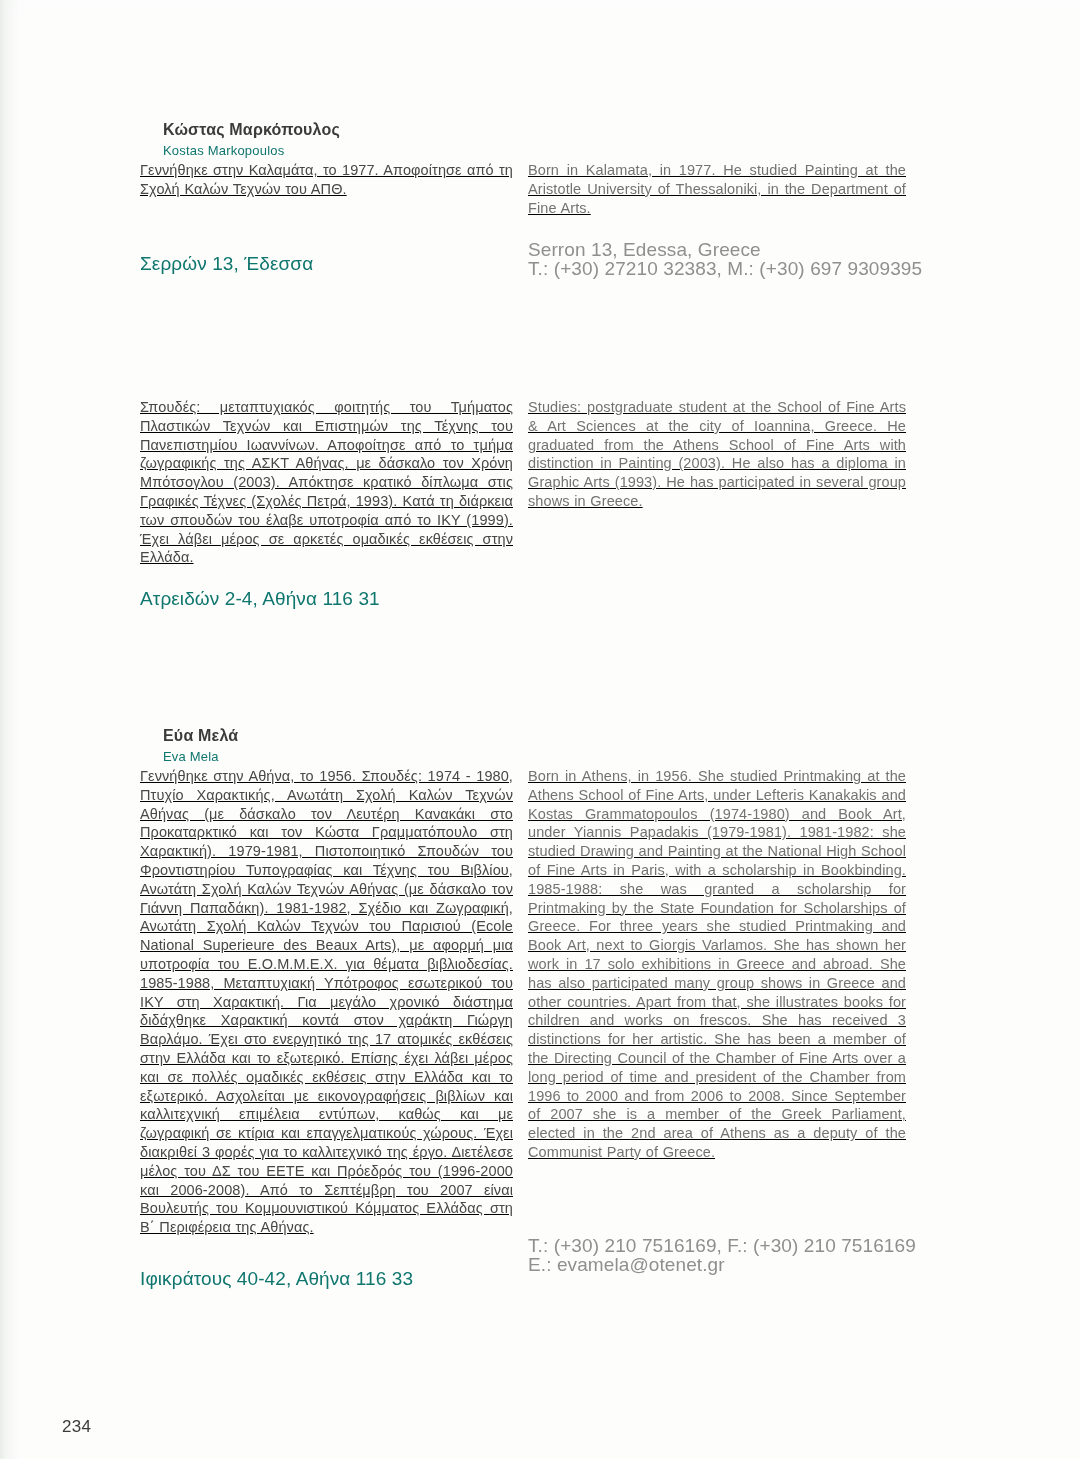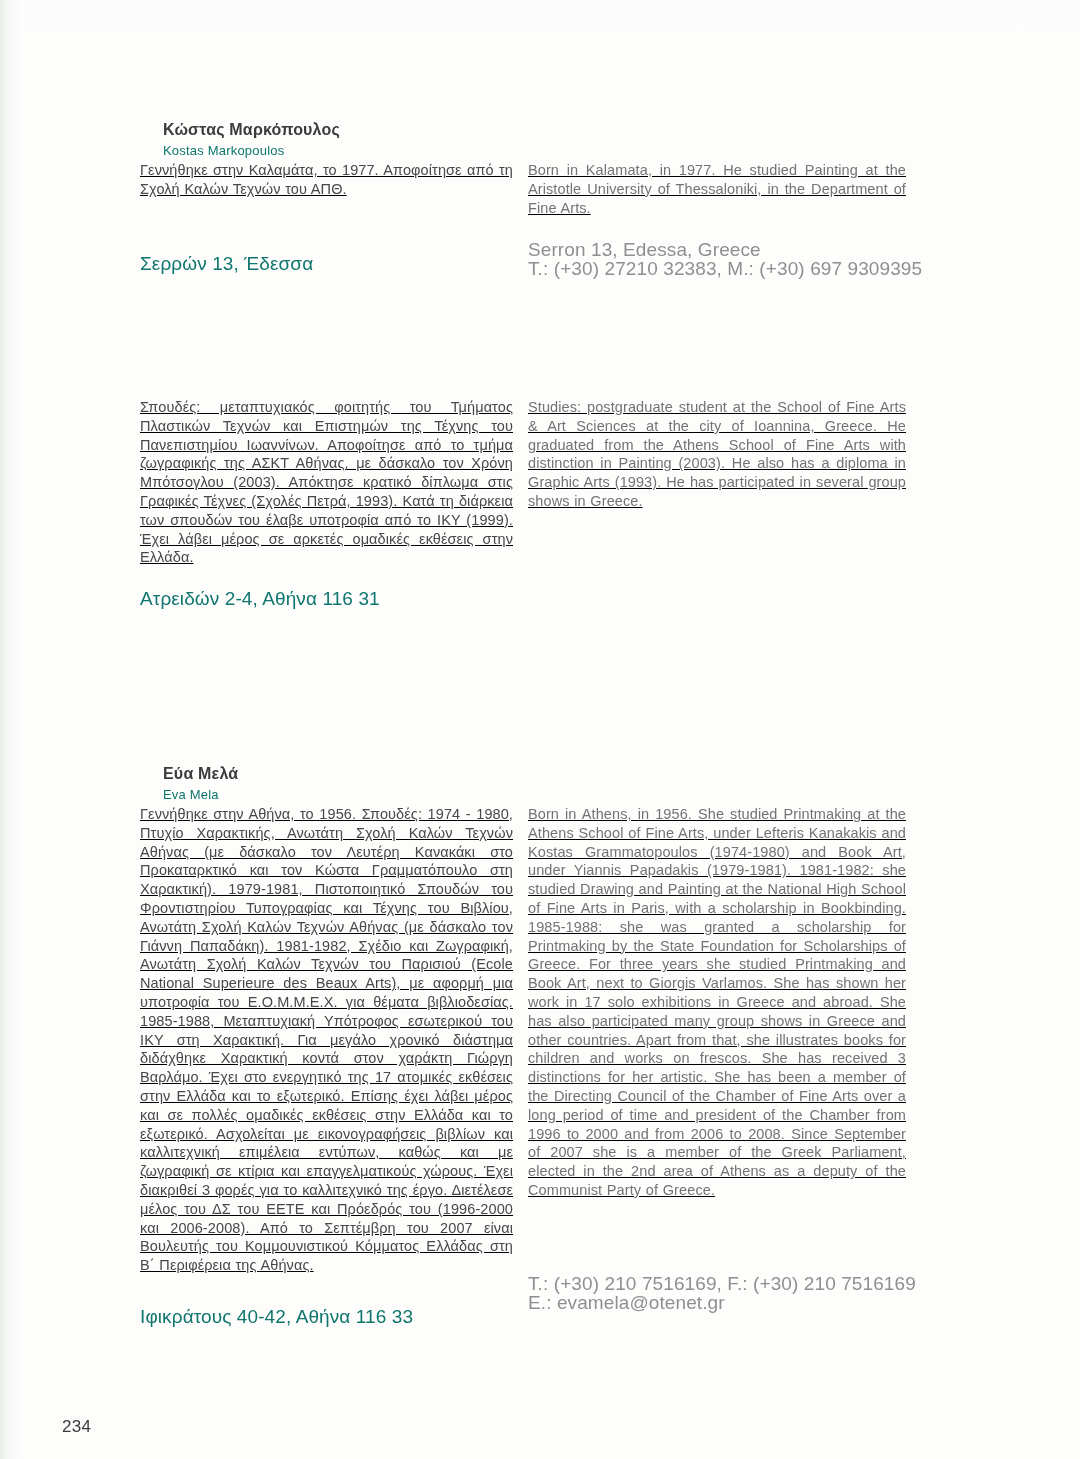--- a/index.html
+++ b/index.html
@@ -118,21 +118,21 @@
     <div class="col col-gr">
       <p class="bio bio-gr" lang="el">Σπουδές: μεταπτυχιακός φοιτητής του Τμήματος Πλαστικών Τεχνών και Επιστημών της Τέχνης του Πανεπιστημίου Ιωαννίνων. Αποφοίτησε από το τμήμα ζωγραφικής της ΑΣΚΤ Αθήνας, με δάσκαλο τον Χρόνη Μπότσογλου (2003). Απόκτησε κρατικό δίπλωμα στις Γραφικές Τέχνες (Σχολές Πετρά, 1993). Κατά τη διάρκεια των σπουδών του έλαβε υποτροφία από το ΙΚΥ (1999). Έχει λάβει μέρος σε αρκετές ομαδικές εκθέσεις στην Ελλάδα.</p>
       <div class="address" style="top:191px" lang="el">Ατρειδών 2-4, Αθήνα 116 31</div>
     </div>
     <div class="col col-en">
       <p class="bio bio-en" lang="en">Studies: postgraduate student at the School of Fine Arts &amp; Art Sciences at the city of Ioannina, Greece. He graduated from the Athens School of Fine Arts with distinction in Painting (2003). He also has a diploma in Graphic Arts (1993). He has participated in several group shows in Greece.</p>
     </div>
   </div>
 </section>
 
-<section class="entry" style="top:763px">
+<section class="entry" style="top:725px">
   <div class="entry-header">
     <div class="name-gr" lang="el">Εύα Μελά</div>
     <div class="name-en" lang="en">Eva Mela</div>
   </div>
   <div class="columns">
     <div class="col col-gr">
       <p class="bio bio-gr" lang="el">Γεννήθηκε στην Αθήνα, το 1956. Σπουδές: 1974 - 1980, Πτυχίο Χαρακτικής, Ανωτάτη Σχολή Καλών Τεχνών Αθήνας (με δάσκαλο τον Λευτέρη Κανακάκι στο Προκαταρκτικό και τον Κώστα Γραμματόπουλο στη Χαρακτική). 1979-1981, Πιστοποιητικό Σπουδών του Φροντιστηρίου Τυπογραφίας και Τέχνης του Βιβλίου, Ανωτάτη Σχολή Καλών Τεχνών Αθήνας (με δάσκαλο τον Γιάννη Παπαδάκη). 1981-1982, Σχέδιο και Ζωγραφική, Ανωτάτη Σχολή Καλών Τεχνών του Παρισιού (Ecole National Superieure des Beaux Arts), με αφορμή μια υποτροφία του Ε.Ο.Μ.Μ.Ε.Χ. για θέματα βιβλιοδεσίας. 1985-1988, Μεταπτυχιακή Υπότροφος εσωτερικού του ΙΚΥ στη Χαρακτική. Για μεγάλο χρονικό διάστημα διδάχθηκε Χαρακτική κοντά στον χαράκτη Γιώργη Βαρλάμο. Έχει στο ενεργητικό της 17 ατομικές εκθέσεις στην Ελλάδα και το εξωτερικό. Επίσης έχει λάβει μέρος και σε πολλές ομαδικές εκθέσεις στην Ελλάδα και το εξωτερικό. Ασχολείται με εικονογραφήσεις βιβλίων και καλλιτεχνική επιμέλεια εντύπων, καθώς και με ζωγραφική σε κτίρια και επαγγελματικούς χώρους. Έχει διακριθεί 3 φορές για το καλλιτεχνικό της έργο. Διετέλεσε μέλος του ΔΣ του ΕΕΤΕ και Πρόεδρός του (1996-2000 και 2006-2008). Από το Σεπτέμβρη του 2007 είναι Βουλευτής του Κομμουνιστικού Κόμματος Ελλάδας στη Β΄ Περιφέρεια της Αθήνας.</p>
       <div class="address" style="top:502px" lang="el">Ιφικράτους 40-42, Αθήνα 116 33</div>
     </div>
     <div class="col col-en">

